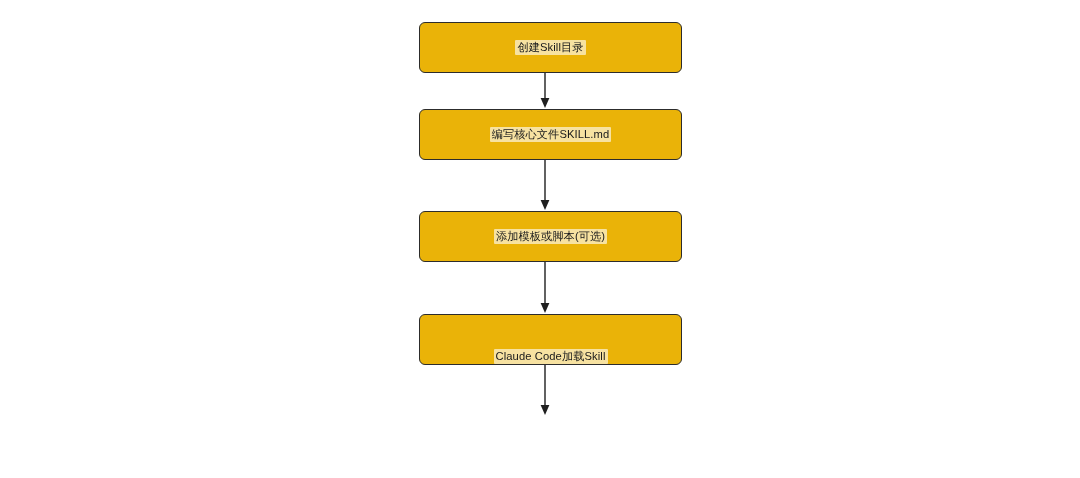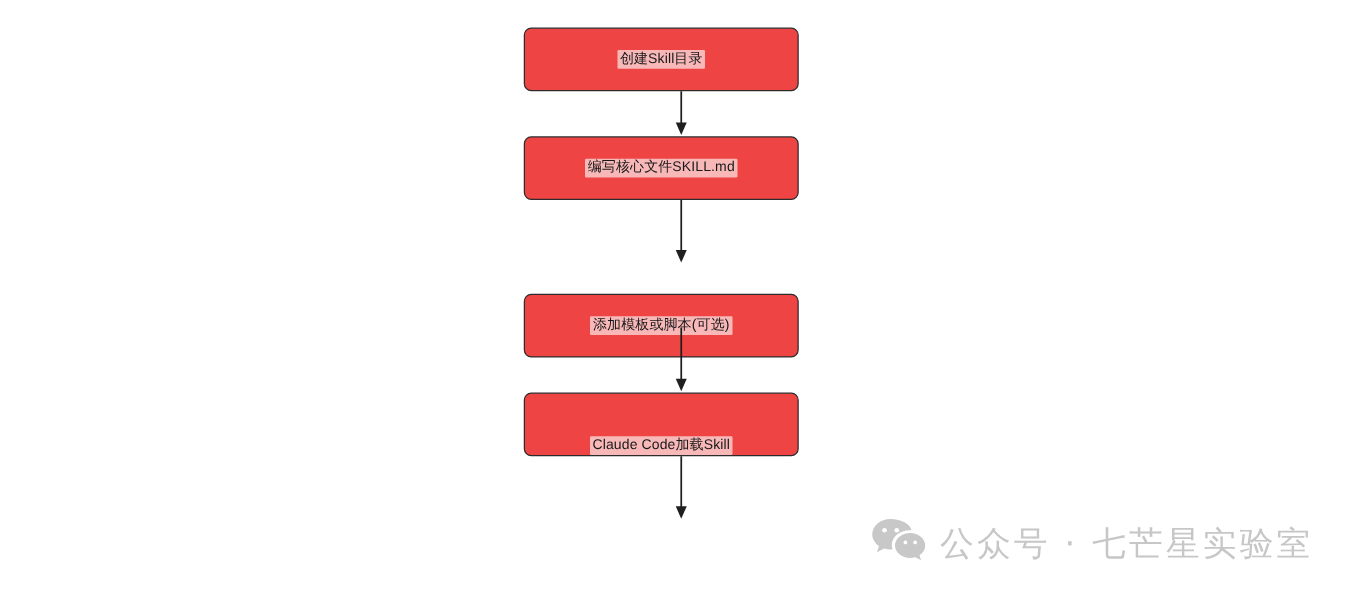--- a/index.html
+++ b/index.html
@@ -17,45 +17,45 @@
     width: 1080px;
     height: 478px;
     background: #ffffff;
     overflow: hidden;
   }
 
   
   .flow-node {
     position: absolute;
     left: 419px;
-    width: 220px;
+    width: 263px;
     height: 51px;
     box-sizing: border-box;
-    background: #ef4444;
+    background: #eab308;
     border: 1.4px solid #2c2c2c;
     border-radius: 6px;
     display: flex;
     align-items: center;
     justify-content: center;
   }
   .flow-node .node-label {
     display: inline-block;
     font-size: 11.2px;
     line-height: 1.2;
     color: #17181a;
     letter-spacing: 0.1px;
     background: rgba(255,255,255,0.62);
     padding: 1px 2px;
     border-radius: 1px;
     white-space: nowrap;
   }
 
   .node-1 { top: 22px; }
   .node-2 { top: 109px; text-align: center; }
-  .node-3 { top: 211px; margin-top: 24px; }
+  .node-3 { top: 211px; }
   .node-4 { top: 314px; align-items: flex-end; }
   .node-5 { top: 416px; }
 
   
   .connector {
     position: absolute;
     left: 537px;
     width: 16px;
   }
   .connector svg { display: block; overflow: visible; }
@@ -130,32 +130,14 @@
   </div>
 
   <div class="connector conn-4">
     <svg width="16" height="51" viewBox="0 0 16 51" aria-hidden="true">
       <line x1="8" y1="0" x2="8" y2="42" stroke="#1f1f1f" stroke-width="1.4"></line>
       <polygon points="8,50 3.6,40 12.4,40" fill="#1f1f1f"></polygon>
     </svg>
   </div>
 
 
-  <div id="watermark">
-    <span class="wm-logo">
-      <svg width="44" height="37" viewBox="0 0 44 37" aria-hidden="true">
-
-        <path d="M15.5 1.2C7.3 1.2 0.8 6.7 0.8 13.4c0 3.8 2.1 7.2 5.4 9.4l-1.6 4.9 5.6-2.9
-                 c1.7 0.5 3.5 0.8 5.3 0.8 0.5 0 1 0 1.5-0.05 -0.35-1.1-0.55-2.3-0.55-3.5
-                 0-6.6 6.4-11.9 14.3-11.9 0.5 0 1 0.02 1.5 0.06C31.1 5.2 24 1.2 15.5 1.2z" fill="#c8c8c8"></path>
-        <circle cx="10.6" cy="10.2" r="1.85" fill="#ffffff"></circle>
-        <circle cx="20.4" cy="10.2" r="1.85" fill="#ffffff"></circle>
-
-        <path d="M43.2 22.3c0-5.5-5.4-10-12.1-10s-12.1 4.5-12.1 10c0 5.5 5.4 10 12.1 10
-                 1.5 0 2.9-0.2 4.2-0.6l4.6 2.4-1.3-4c2.8-1.8 4.6-4.6 4.6-7.8z" fill="#c8c8c8"></path>
-        <circle cx="27.3" cy="19.9" r="1.5" fill="#ffffff"></circle>
-        <circle cx="35.1" cy="19.9" r="1.5" fill="#ffffff"></circle>
-      </svg>
-    </span>
-    <span class="wm-text">公众号 · 七芒星实验室</span>
-  </div>
 
 </div>
 
 </body></html>

